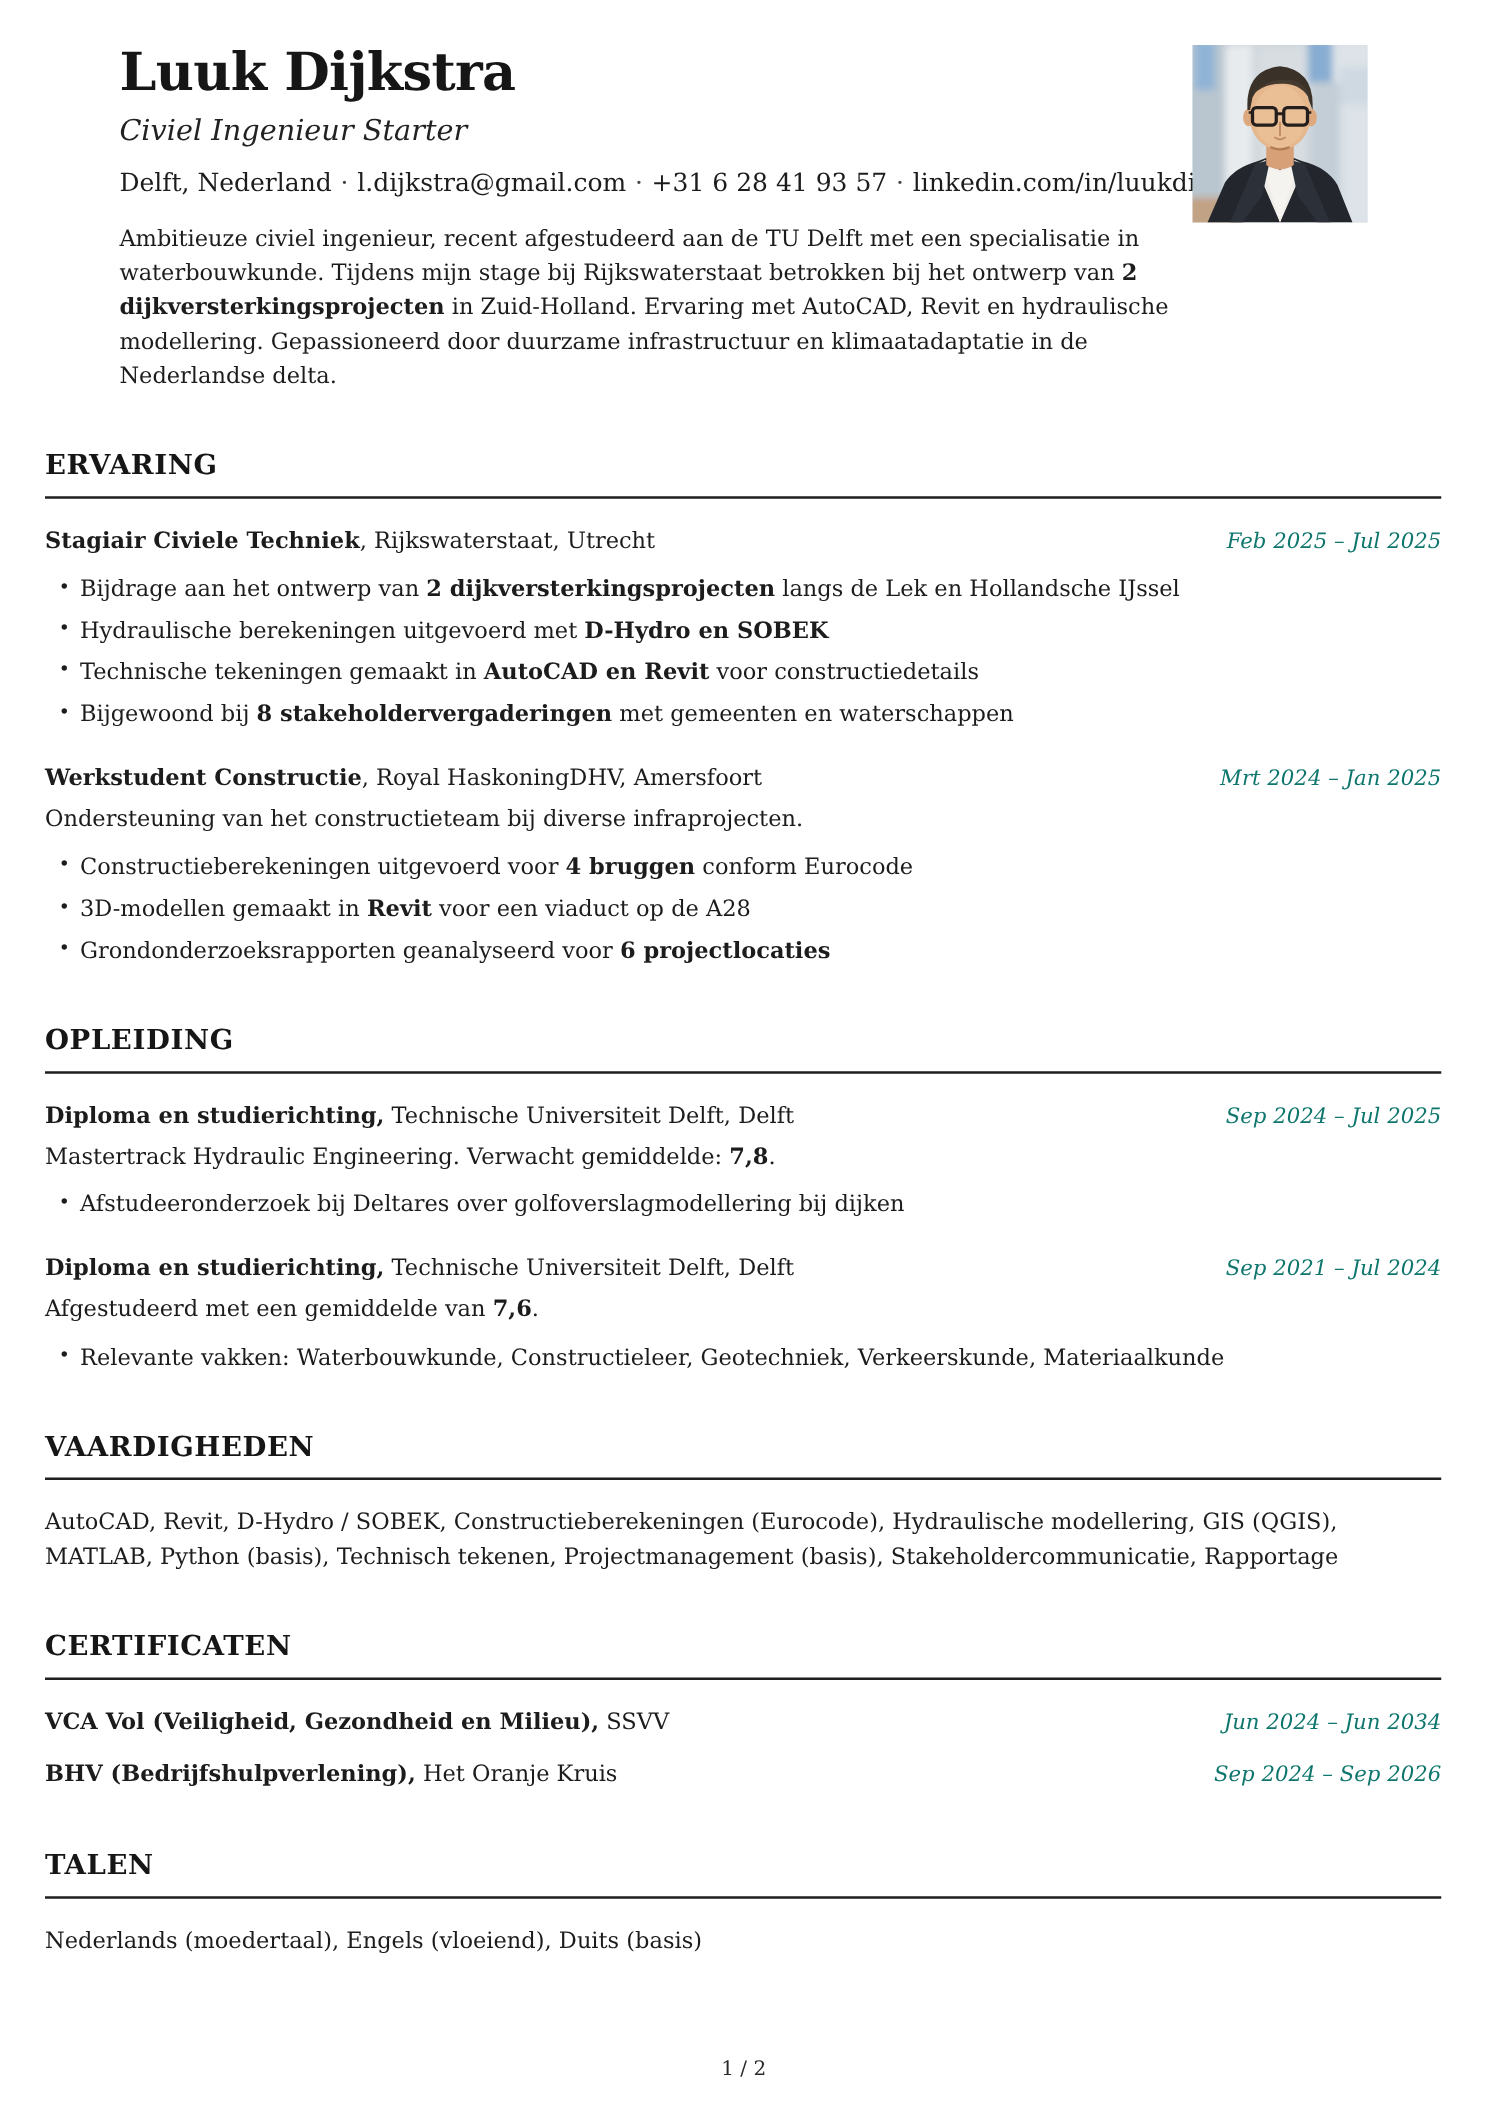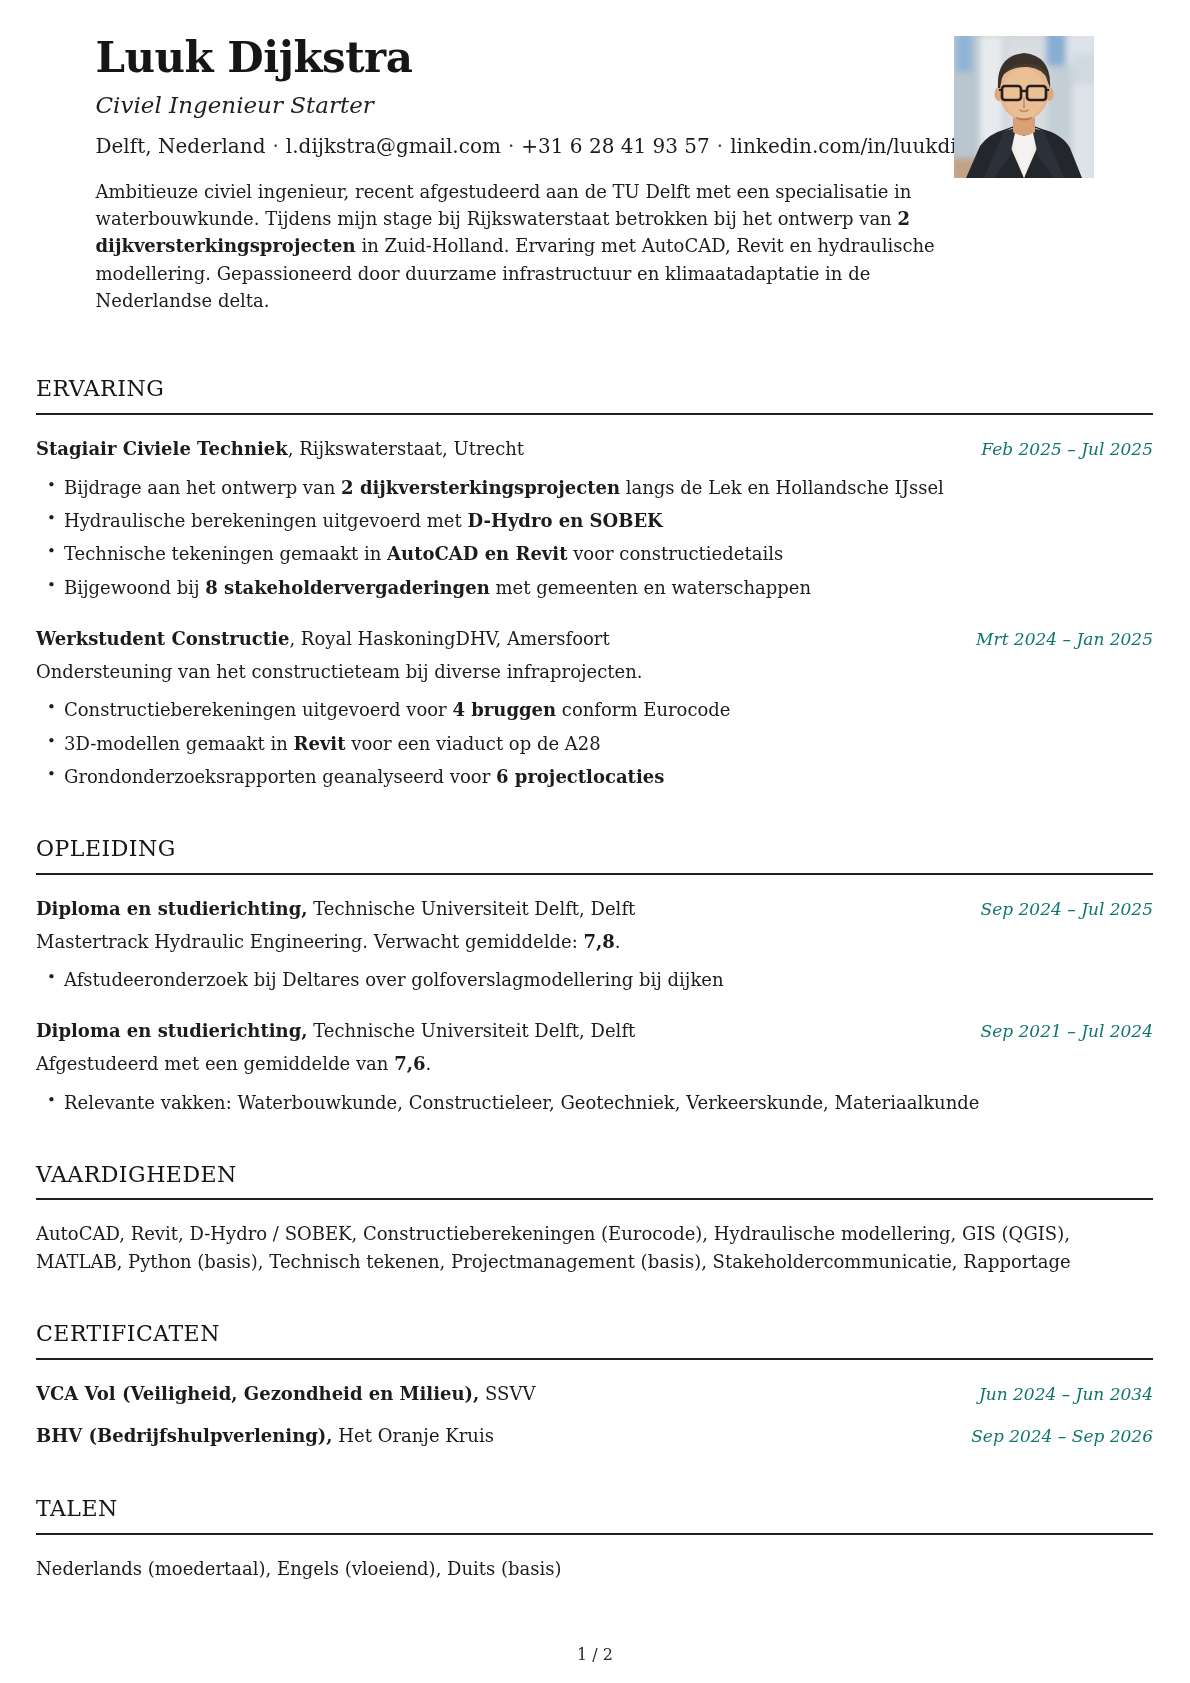--- a/index.html
+++ b/index.html
@@ -18,27 +18,27 @@
   
   .header { display:flex; justify-content:center; align-items:flex-start; }
   .header-left { max-width:858px; }
   h1.name {
     margin:0; font-size:42px; line-height:1.15; font-weight:bold;
     letter-spacing:-0.5px; color:#161616;
   }
   .subtitle { font-style:italic; font-size:23px; margin-top:6px; color:#222; }
   .contact { margin-top:8px; font-size:20px; white-space:nowrap; }
   .contact .sep { padding:0 7px; color:#444; }
-  .summary { margin:16px 0 16px 0; }
+  .summary { margin:16px 0 0 0; }
   .photo { flex:0 0 auto; width:140px; height:142px; margin-top:2px; }
   
   .section { margin-top:42px; }
   h2.section-heading {
     margin:0 0 7px 0;
-    font-size:22px; font-weight:normal; letter-spacing:0.5px; color:#161616;
+    font-size:22px; font-weight:bold; letter-spacing:0.5px; color:#161616;
   }
   .section-rule { border:0; border-top:2px solid #1f1f1f; margin:0 0 20px 0; }
   .entry { margin-top:24px; }
   .entry:first-of-type { margin-top:0; }
   .entry-header { display:flex; justify-content:space-between; align-items:baseline; gap:20px; }
   .entry-title { min-width:0; }
   .entry-title .b, .b { font-weight:bold; }
   .entry-date { font-style:italic; font-size:17px; white-space:nowrap; color:#0f766e; }
   .entry-desc { margin:5px 0 0 0; }
   ul.bullets { margin:11px 0 0 0; padding:0 0 0 28px; list-style:none; }

